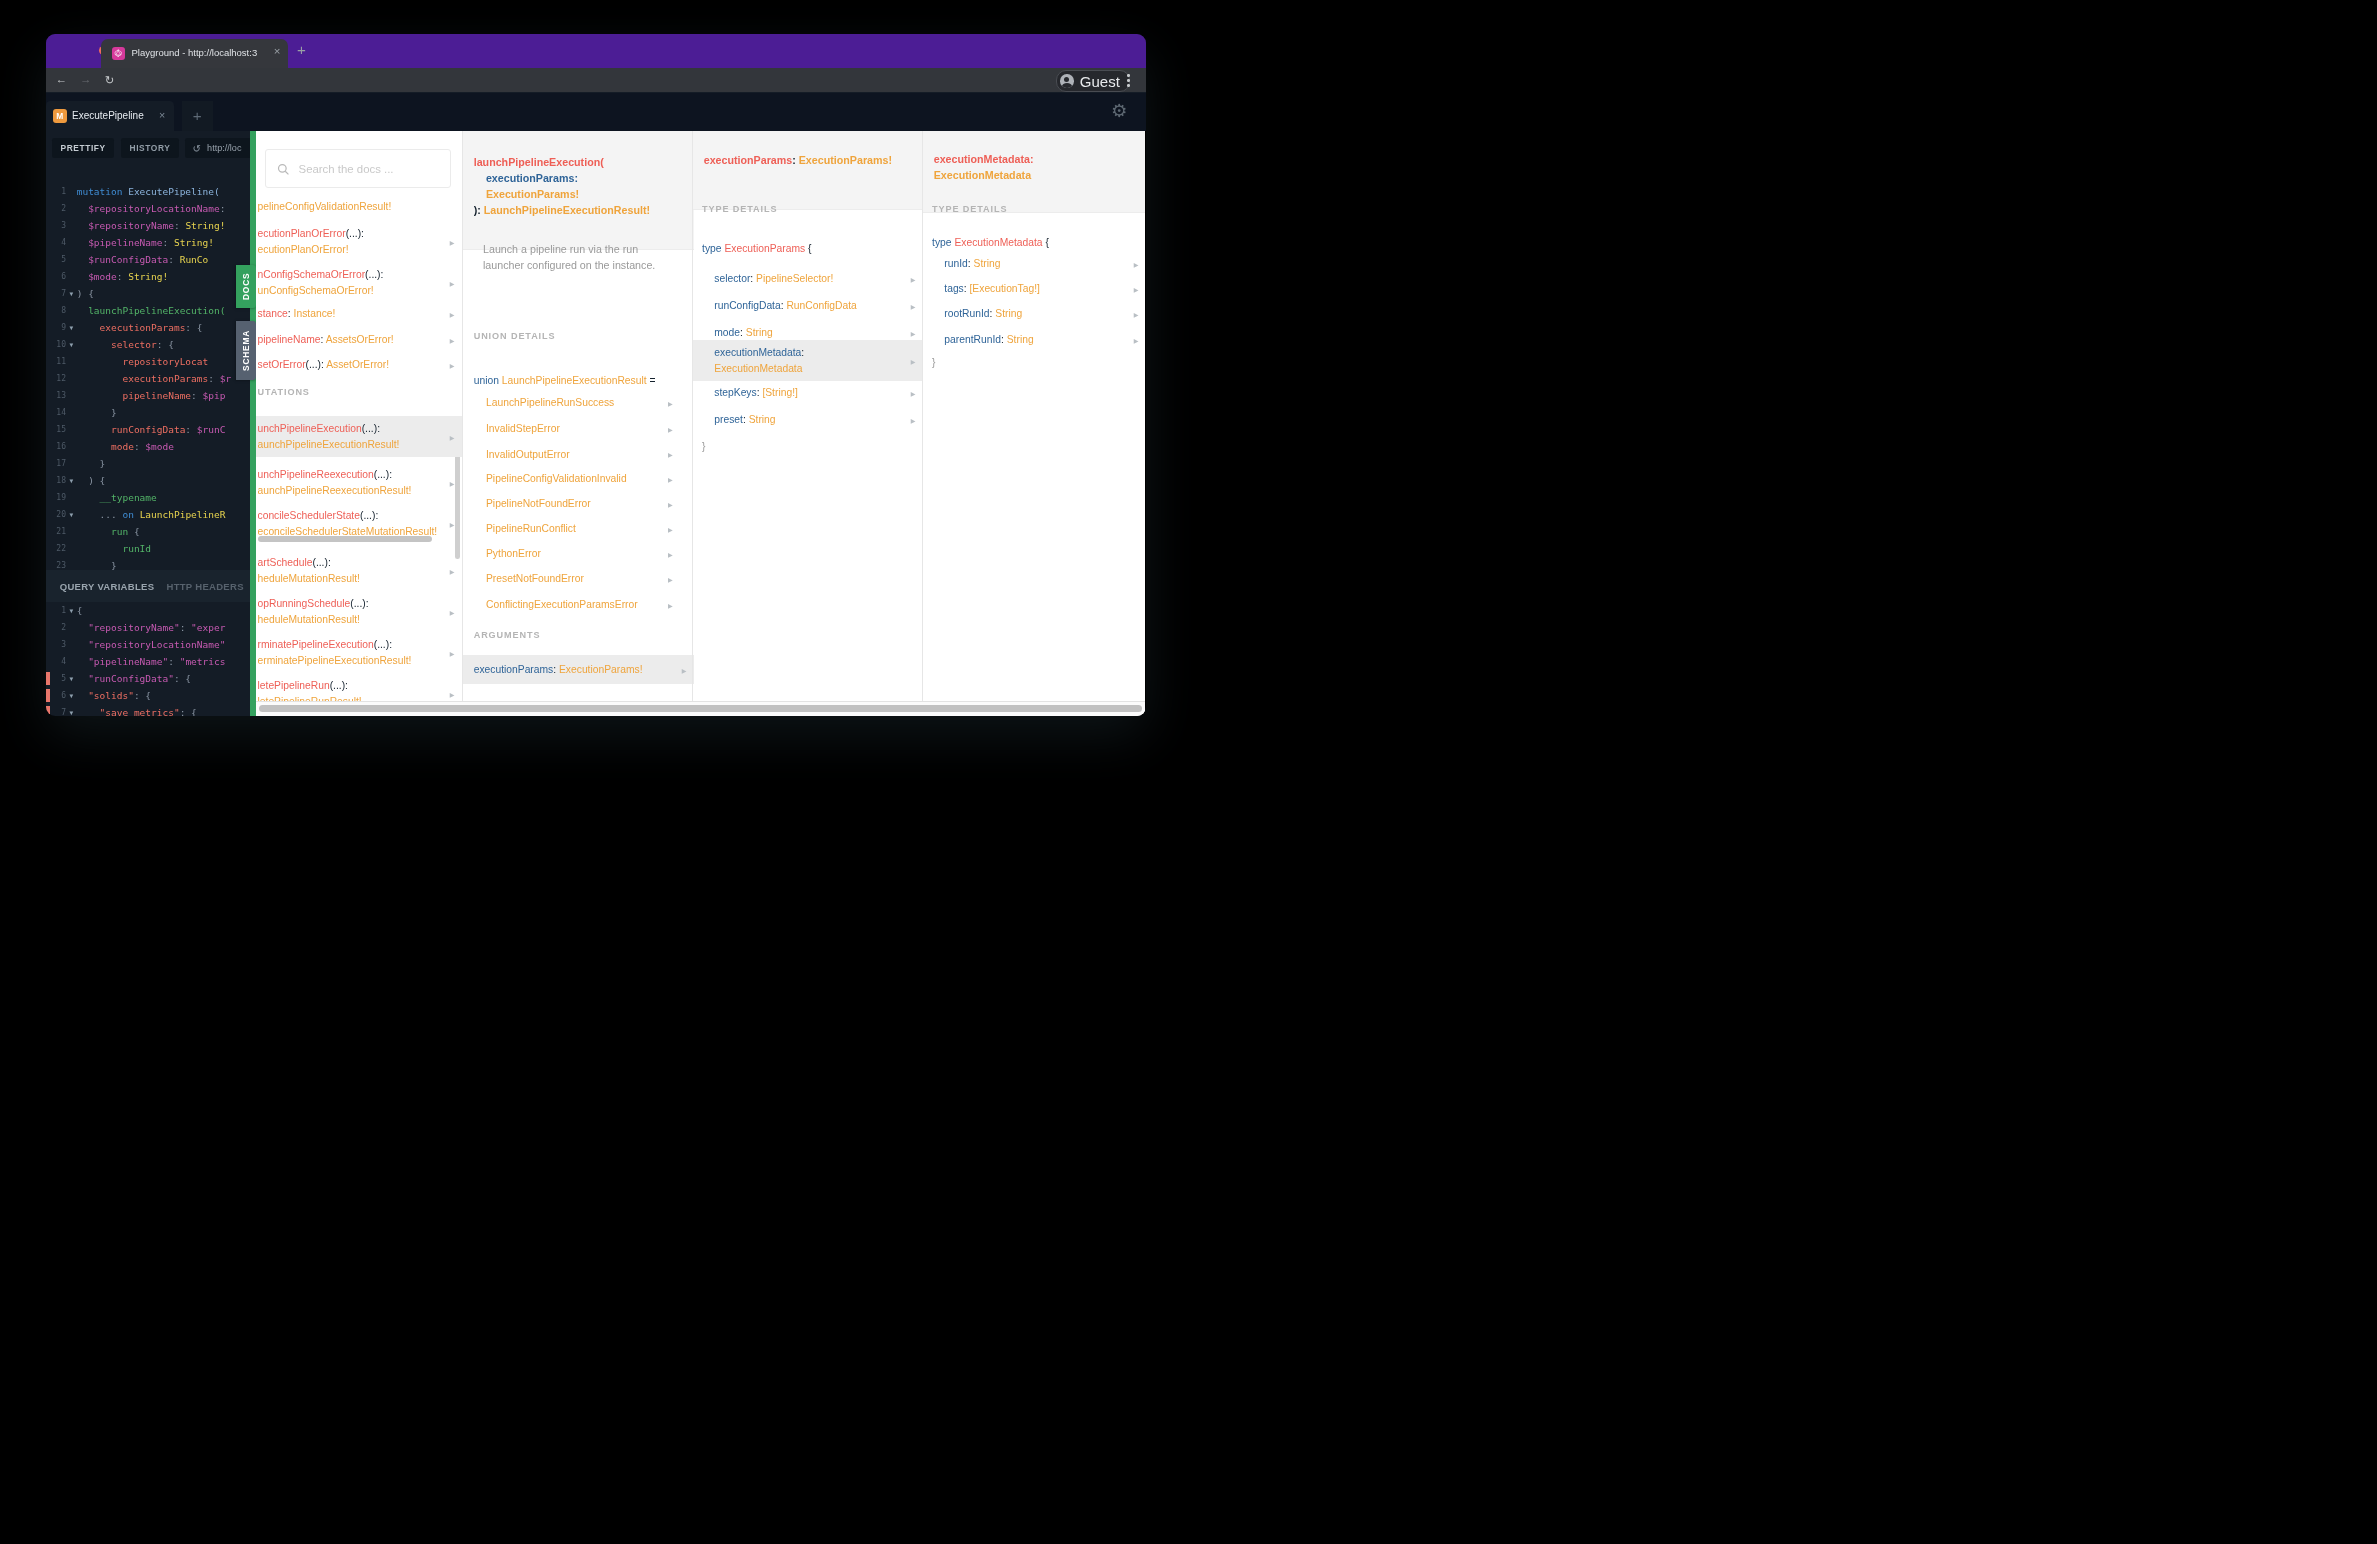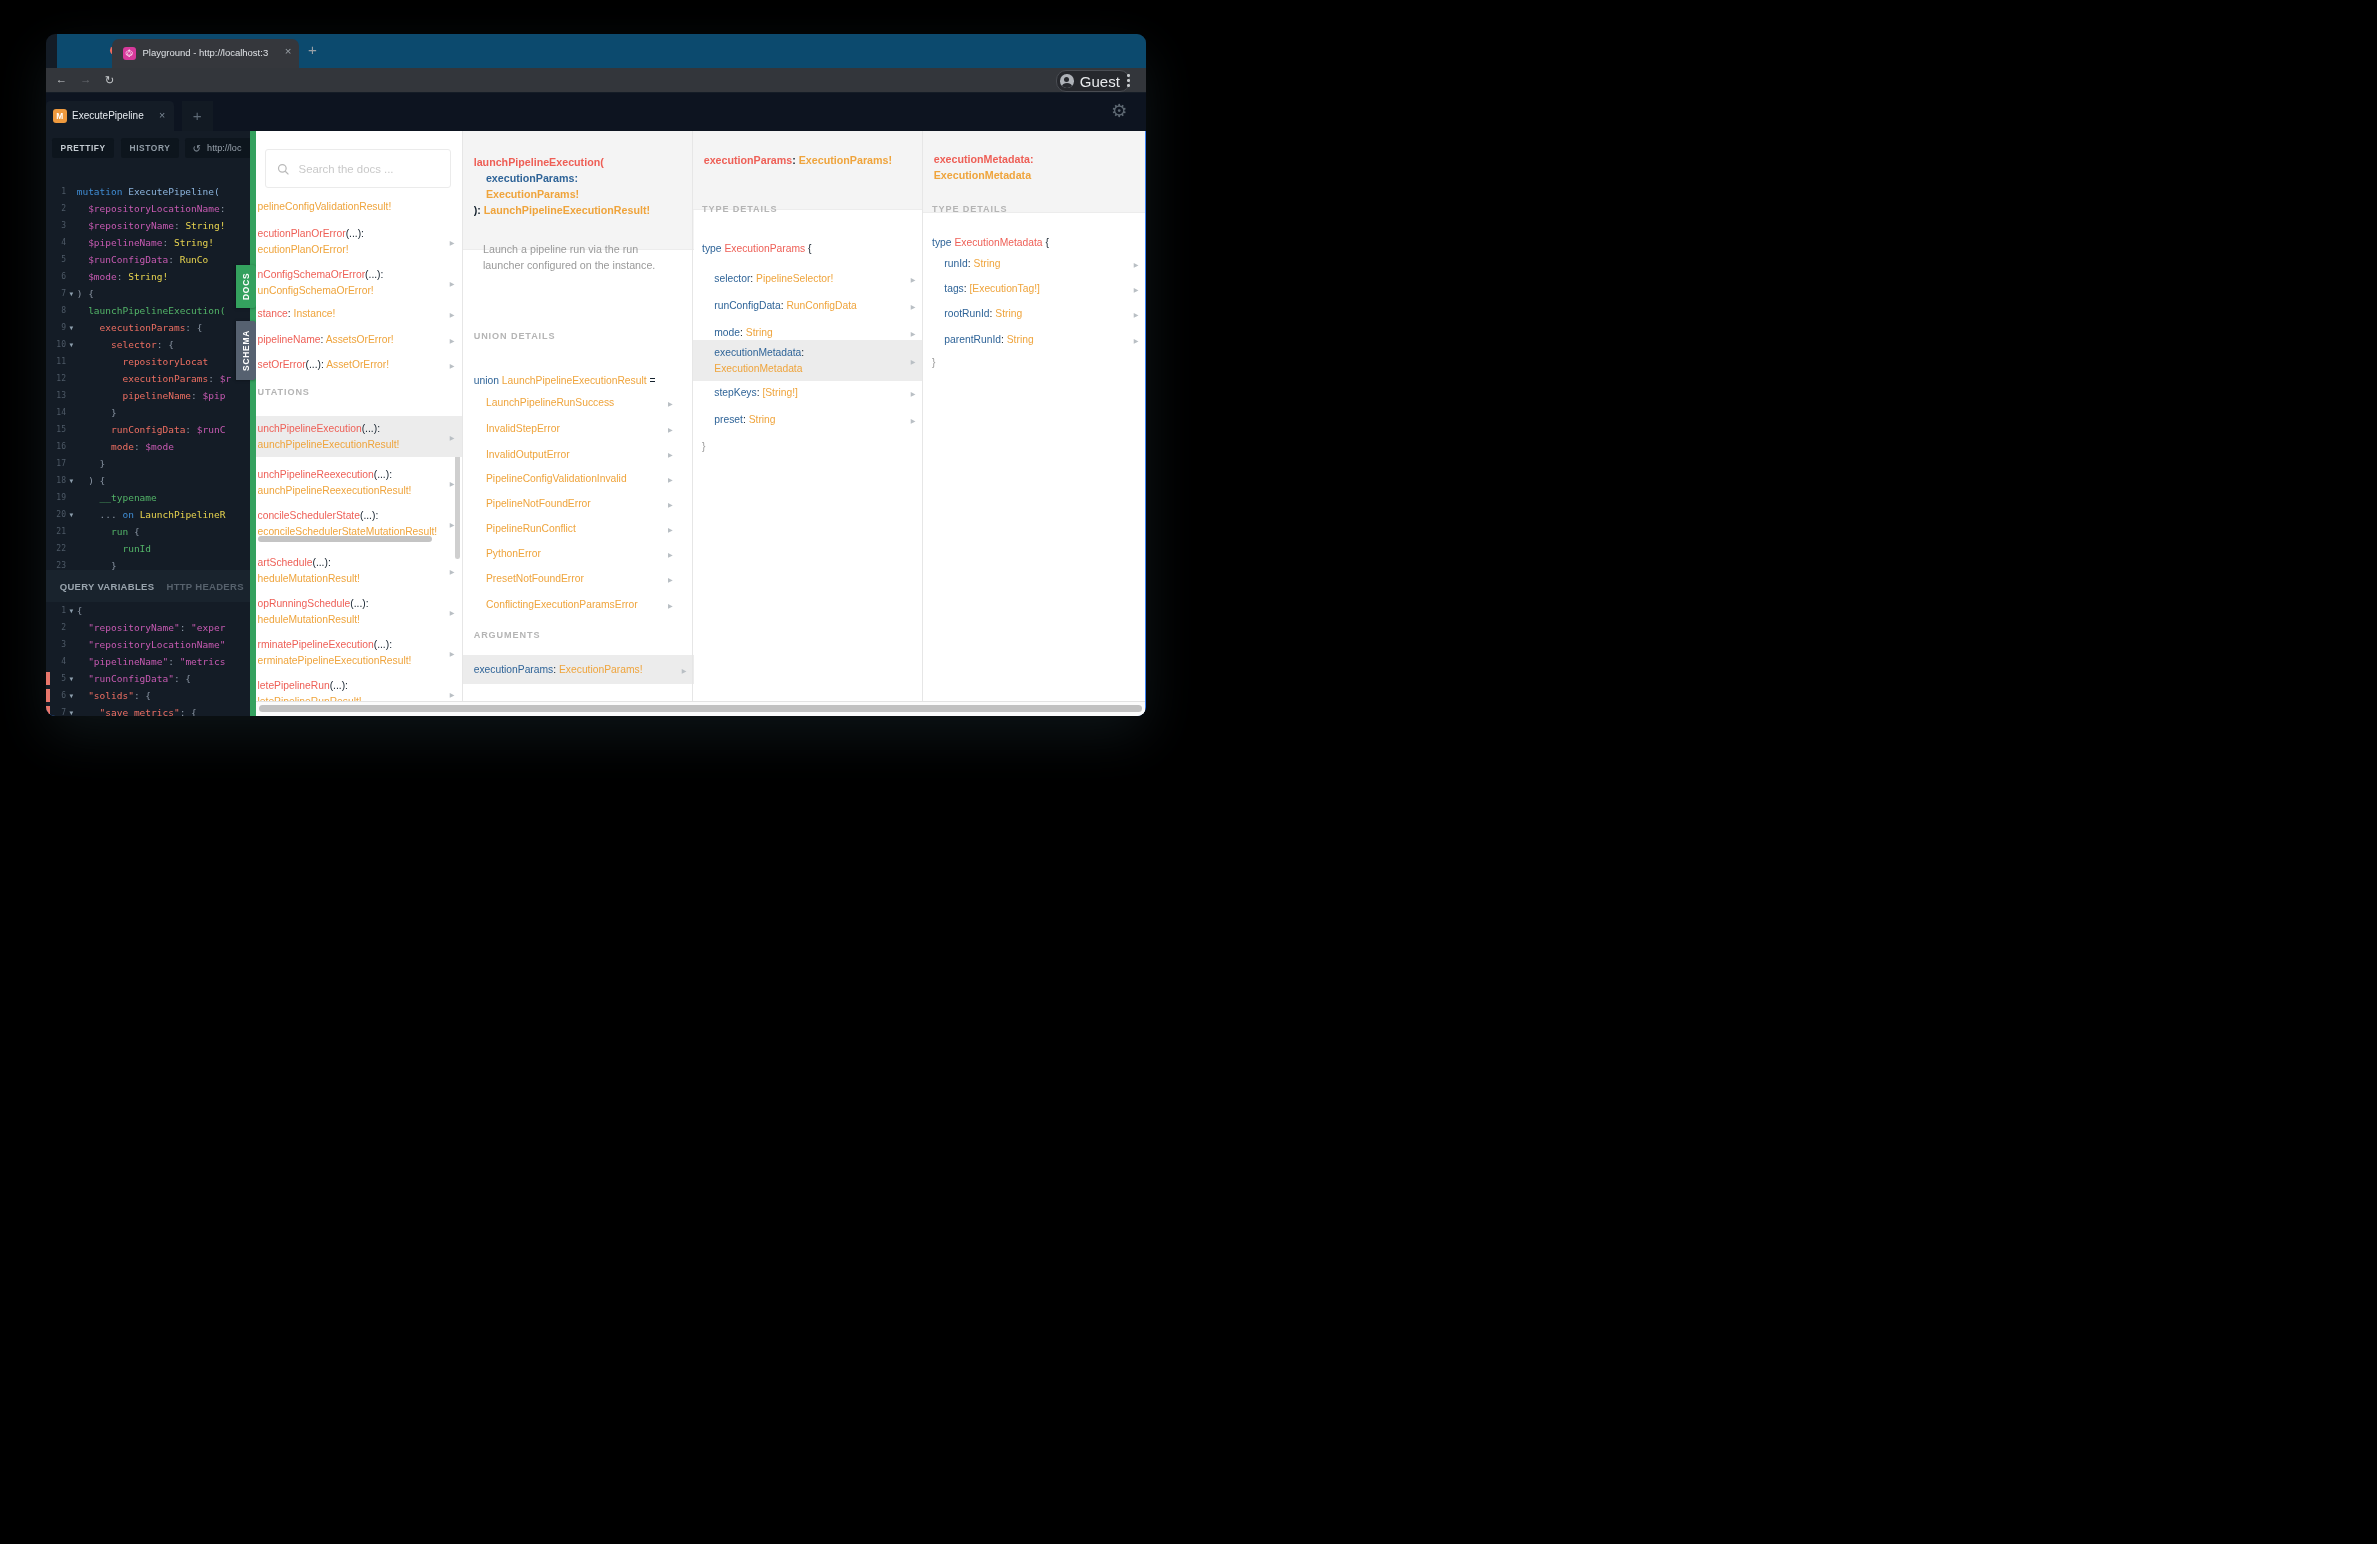--- a/index.html
+++ b/index.html
@@ -2,21 +2,21 @@
 <html style="font-size:12.2px"><head>
 <meta charset="utf-8">
 <style>
   html,body{margin:0;padding:0;background:#000;width:1189px;height:772px;overflow:hidden;
     font-family:"Liberation Sans",sans-serif;}
   .abs{position:absolute;}
   #window{position:absolute;left:46px;top:34px;width:1100px;height:682px;border-radius:9.1px;
     overflow:hidden;background:#141c26;box-shadow:0 19px 53px rgba(40,60,70,.35);}
 
   
-  #tabstrip{left:0;top:0;width:100%;height:34px;background:#0c4a6e;margin-left:11px;}
+  #tabstrip{left:0;top:0;width:100%;height:34px;background:#4c1d95;}
   .tl{width:9.1px;height:9.1px;border-radius:50%;top:12.2px;}
   #btab{left:55px;top:4.6px;width:187px;height:30px;background:#35373c;border-radius:6.9px 6.9px 0 0;}
   #btab .fav{left:10.7px;top:8.4px;width:13px;height:13px;border-radius:3px;background:#d6399b;display:flex;align-items:center;justify-content:center;}
   #btab .ttl{left:30.5px;top:8.4px;width:131px;font-size:9.5px;color:#dfe2e6;white-space:nowrap;overflow:hidden;}
   #btab .bx{right:7.6px;top:6.9px;color:#9aa0a6;font-size:11.4px;}
   #newtab-b{left:251px;top:8.4px;color:#9aa0a6;font-size:15.2px;line-height:15.2px;}
   #addrbar{left:0;top:34px;width:100%;height:24.4px;background:#33363b;}
   .navic{top:4.6px;font-size:11.4px;color:#c6c9cc;width:15.2px;text-align:center;}
   #urlpill{left:80px;top:3px;width:921px;height:18.3px;border-radius:9.1px;background:#202227;display:flex;align-items:center;}
   #urlpill .info{margin:0 7.6px 0 9.1px;}
@@ -35,21 +35,21 @@
   #sesstab{left:0;top:7.6px;width:128px;height:30.5px;background:#141c26;border-radius:4.6px 4.6px 0 0;}
   #sesstab .badge{left:6.9px;top:8.4px;width:13.7px;height:13.7px;border-radius:3px;background:#ef9a3e;color:#fff;
     font-size:8.4px;font-weight:bold;display:flex;align-items:center;justify-content:center;}
   #sesstab .stt{left:26px;top:9.1px;font-size:10px;color:#e6ebf0;white-space:nowrap;}
   #sesstab .sx{left:113px;top:8.4px;color:#7b8894;font-size:10.7px;}
   #sessplus{left:136px;top:7.6px;width:30.5px;height:30.5px;background:#121a23;color:#5e6a76;font-size:15.2px;
     display:flex;align-items:center;justify-content:center;}
   #gear{left:1065px;top:6.9px;font-size:18.3px;color:#5d6872;font-family:"DejaVu Sans",sans-serif;}
 
   
-  #content{left:0;top:97px;width:1100px;height:585px;background:#3b82f6;}
+  #content{left:0;top:97px;width:1100px;height:585px;background:#000000;}
 
   
   #editorpane{left:0;top:0;width:204px;height:585px;background:#141c26;overflow:hidden;}
   .tbtn{top:6.9px;height:20.6px;background:#0d151d;border-radius:2.3px;color:#c6cdd3;font-size:8.4px;font-weight:bold;
     letter-spacing:0.6px;display:flex;align-items:center;justify-content:center;}
   #btn-history{color:#939ea8;}
   #urlstub{left:139px;top:6.9px;width:99px;height:20.6px;background:#0d151d;border-radius:2.3px;display:flex;align-items:center;color:#96a0aa;font-size:9.1px;}
   #urlstub .rot{margin:0 6.1px 0 7.6px;font-size:10px;color:#8a95a0;}
   #qlines{left:0;top:52px;width:204px;}
   .cm-row{height:17px;display:flex;align-items:center;position:relative;font-family:"DejaVu Sans Mono",monospace;}

